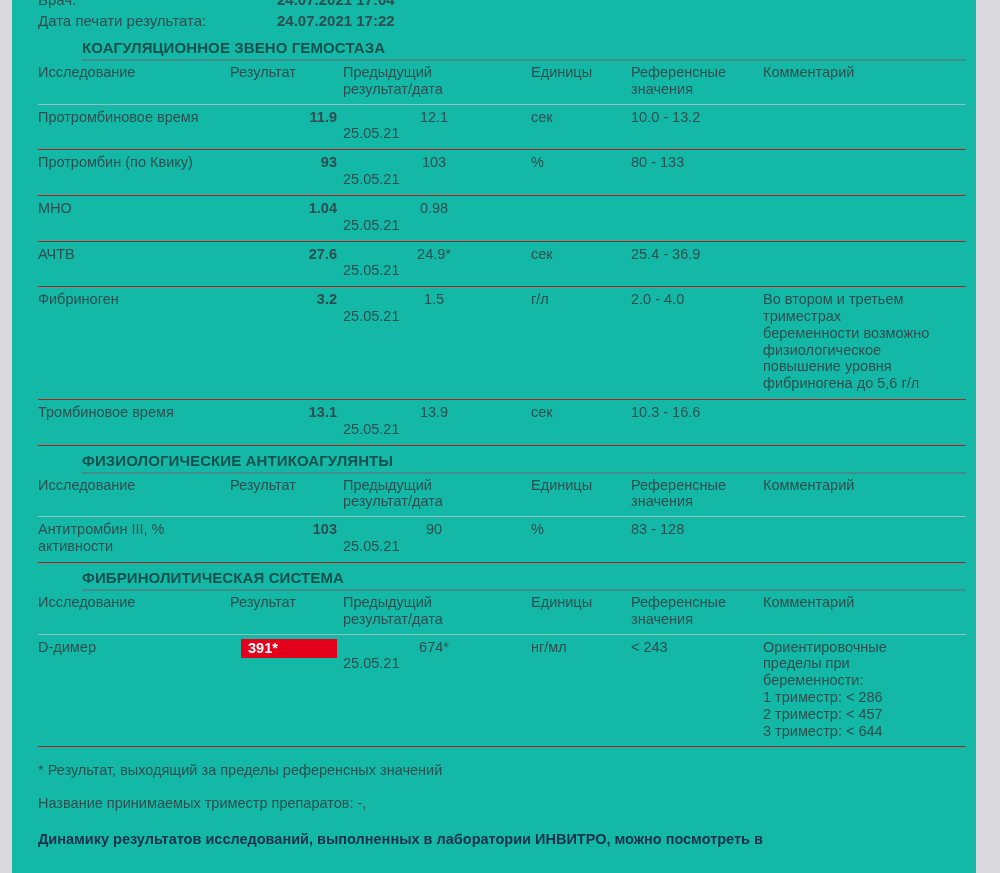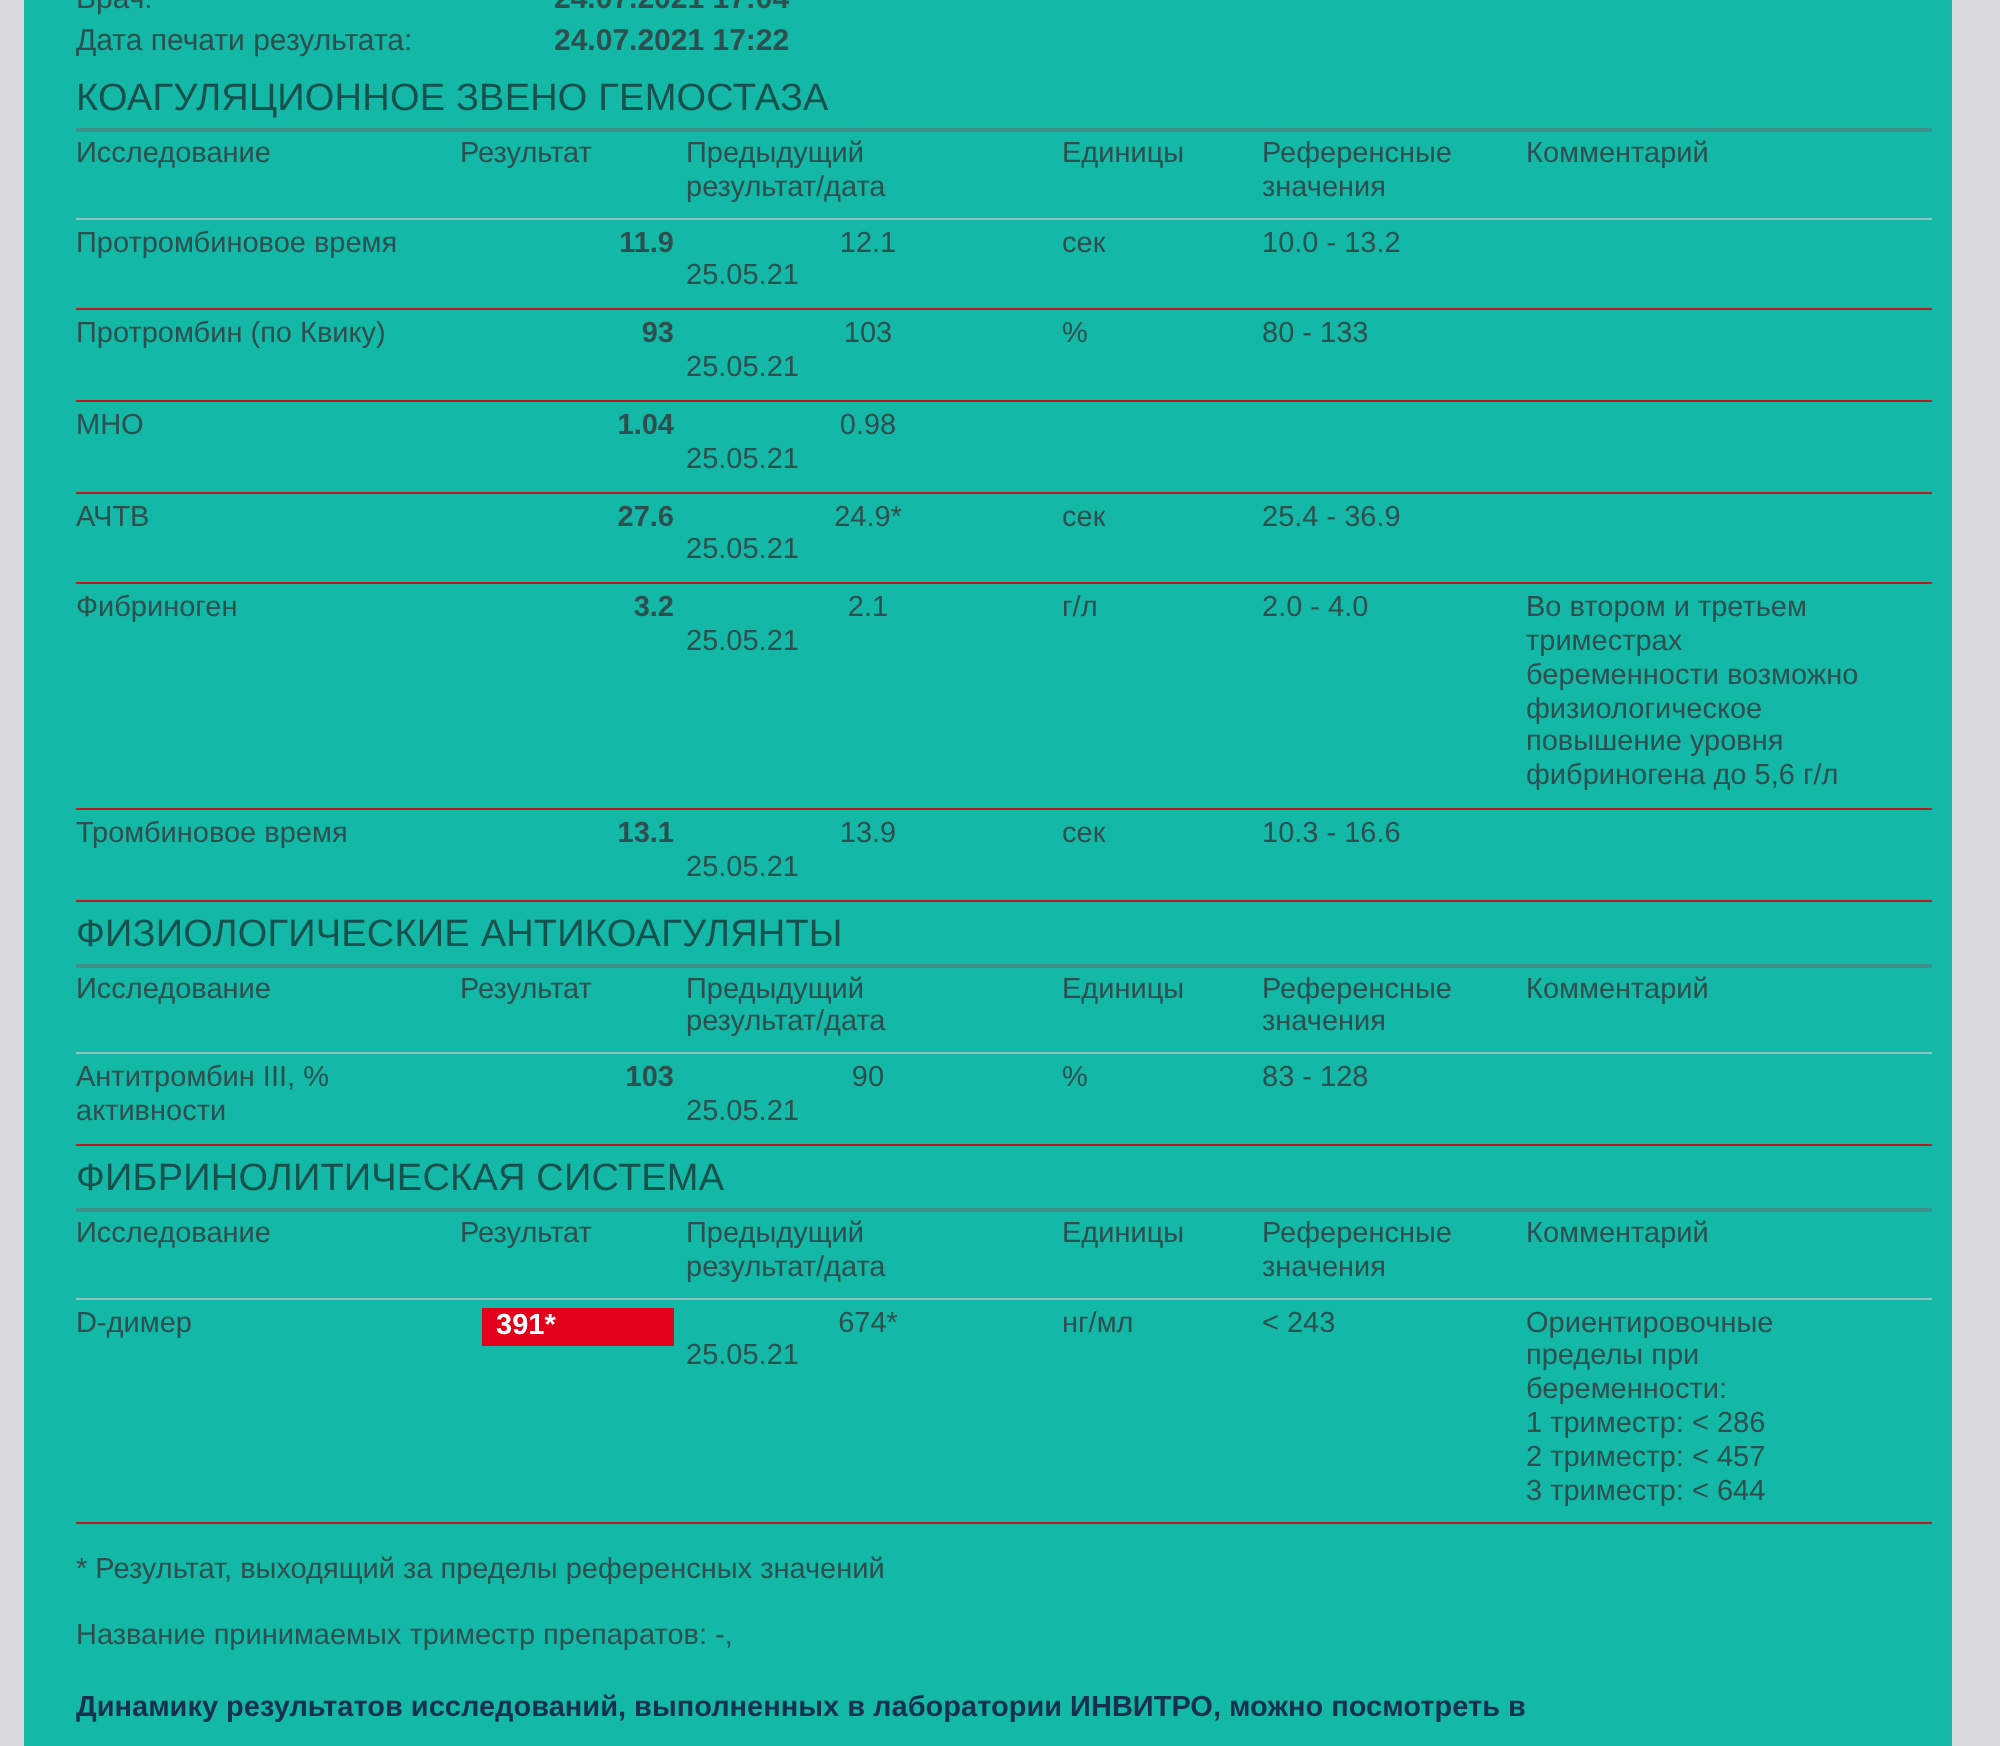--- a/index.html
+++ b/index.html
@@ -50,26 +50,27 @@
     align-items: baseline;
     height: 21px;
     color: #2d4f4f;
     font-size: 15px;
   }
   .meta-label { width: 239px; flex: none; }
   .meta-value { flex: 1; font-weight: bold; }
 
   
   .section-title {
-    font-size: 19px;
-    font-weight: normal;
+    font-size: 15px;
+    font-weight: bold;
     color: #16514d;
     letter-spacing: .1px;
     padding: 6px 0 3px 0;
     border-bottom: 2px solid #3f8f8a;
+    margin-left: 44px;
   }
 
   
   table.results {
     width: 100%;
     border-collapse: collapse;
     table-layout: fixed;
   }
   table.results col.c-name  { width: 192px; }
   table.results col.c-res   { width: 113px; }
@@ -218,21 +219,21 @@
                   <span class="prev-date">25.05.21</span>
                 </td>
                 <td>сек</td>
                 <td>25.4 - 36.9</td>
                 <td class="cell-comment"></td>
               </tr>
               <tr>
                 <td class="cell-name">Фибриноген</td>
                 <td class="cell-result">3.2</td>
                 <td class="cell-prev">
-                  <span class="prev-val">2.1</span>
+                  <span class="prev-val">1.5</span>
                   <span class="prev-date">25.05.21</span>
                 </td>
                 <td>г/л</td>
                 <td>2.0 - 4.0</td>
                 <td class="cell-comment">
                   <div>Во втором и третьем</div>
                   <div>триместрах</div>
                   <div>беременности возможно</div>
                   <div>физиологическое</div>
                   <div>повышение уровня</div>

